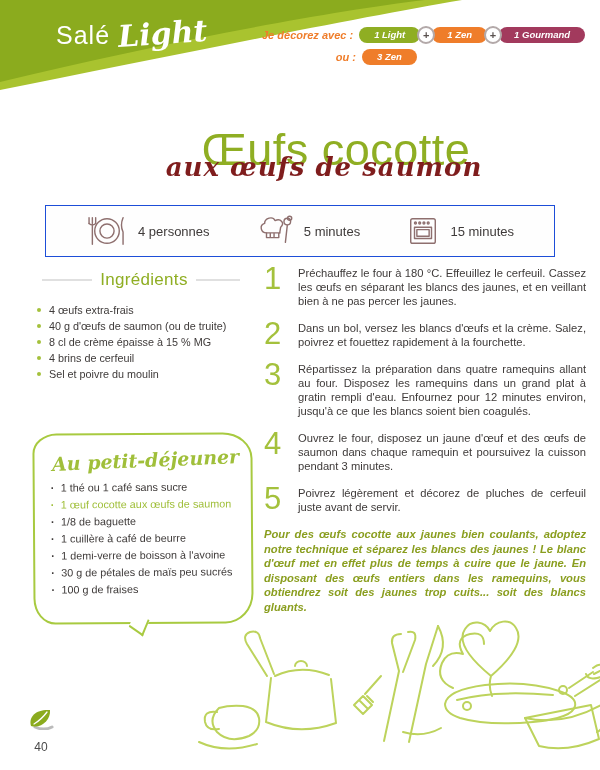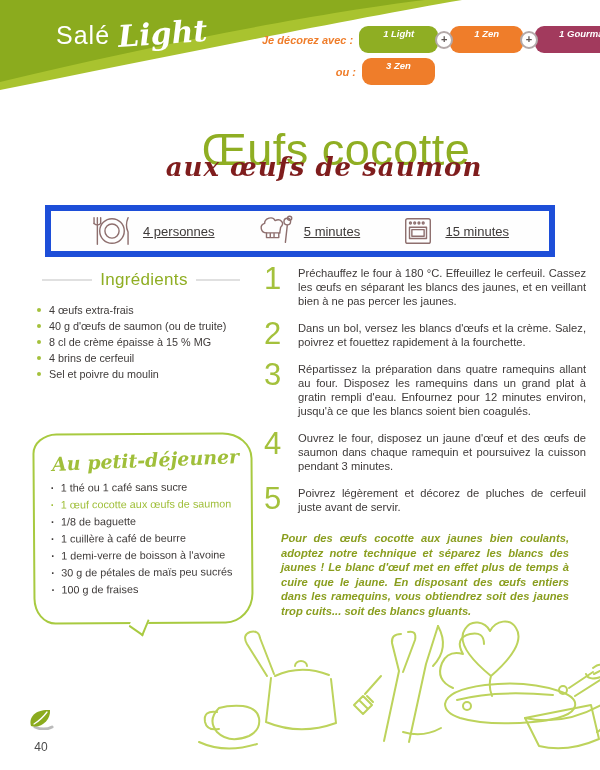--- a/index.html
+++ b/index.html
@@ -9,40 +9,40 @@
   }
   
   .banner-svg{position:absolute;top:0;left:0;z-index:1;}
   .banner-text{position:absolute;top:16px;left:56px;z-index:2;color:#fff;display:flex;align-items:baseline;gap:8px;}
   .banner-cat{font-size:25px;font-weight:400;letter-spacing:1px;}
   .banner-var{font-family:"DejaVu Serif",serif;font-style:italic;font-weight:bold;font-size:30px;transform:rotate(-4deg);}
   
   .complete{position:absolute;top:26px;left:262px;z-index:2;}
   .combo-row{display:flex;align-items:center;justify-content:flex-end;margin-bottom:5px;}
   .combo-label{font-size:11px;font-weight:bold;font-style:italic;color:#ef7d2a;margin-right:6px;white-space:nowrap;}
-  .pill{display:inline-block;height:27px;line-height:15px;border-radius:9px;padding:0 24px;
+  .pill{display:inline-block;height:16px;line-height:15px;border-radius:9px;padding:0 15px;
         color:#fff;font-size:9.5px;font-weight:bold;font-style:italic;white-space:nowrap;}
   .pill.green{background:#8fae23;}
   .pill.orange{background:#ef7d2a;}
   .pill.maroon{background:#a23a5d;}
   .plus{width:14px;height:14px;border-radius:50%;background:#fff;border:2px solid #b3a9a9;color:#5a5250;
         font-size:11px;font-weight:bold;display:inline-flex;align-items:center;justify-content:center;
         margin:0 -3px;z-index:3;position:relative;line-height:1;}
   .combo-row.or{justify-content:flex-start;margin-left:58px;}
   .combo-row.or .combo-label{width:36px;text-align:right;}
   
   .page-title{position:absolute;top:94px;left:0;width:100%;text-align:center;
     font-size:45px;font-weight:300;color:#8fae23;letter-spacing:0.5px;z-index:2;margin-left:36px;}
   .page-subtitle{position:absolute;top:152px;left:0;width:100%;text-align:center;
     font-family:"DejaVu Serif",serif;font-style:italic;font-weight:bold;
     font-size:26px;color:#7f1d1d;letter-spacing:1px;z-index:2;margin-left:24px;}
   
   .info-bar{position:absolute;top:205px;left:45px;width:510px;height:52px;
-    border:6px solid #1d4ed8;background:#fefefe;display:flex;align-items:center;
-    justify-content:space-between;padding:0 40px;box-sizing:border-box;z-index:2;text-decoration:underline;}
+    border:1px solid #1d4ed8;background:#fefefe;display:flex;align-items:center;
+    justify-content:space-between;padding:0 40px;box-sizing:border-box;z-index:2;}
   .info-item{display:flex;align-items:center;gap:10px;}
   .info-label{font-size:13px;color:#3e3a39;}
   .info-icon svg{display:block;}
   
   .left-col{position:absolute;top:270px;left:25px;width:232px;z-index:2;}
   .ing-header{display:flex;align-items:center;justify-content:center;gap:8px;margin-bottom:14px;}
   .ing-header .line{height:2px;background:#e0e0e0;flex:0 0 50px;}
   .ing-title{font-size:17px;color:#8fae23;font-weight:400;letter-spacing:0.3px;}
   .ing-list{list-style:none;margin:0;padding:0 0 0 12px;}
   .ing-list li{position:relative;font-size:10.8px;line-height:13px;margin-bottom:3px;padding-left:12px;}
@@ -60,21 +60,21 @@
   .bubble-list li.hl{color:#a0bf3a;}
   .bubble-list li.hl::before{color:#a0bf3a;}
   
   .right-col{position:absolute;top:266px;left:264px;width:322px;z-index:2;}
   .step{display:flex;margin-bottom:13px;}
   .step-num{flex:0 0 34px;font-size:31px;font-weight:300;color:#a4c13c;line-height:0.85;}
   .step-text{flex:1;margin:0;font-size:11.2px;line-height:14px;text-align:justify;color:#3e3a39;}
   
   .conseil{margin-top:10px;}
   .conseil-title{font-size:12.5px;font-weight:bold;color:#8a9e1f;text-decoration:underline;margin:0 0 4px 0;}
-  .conseil-text{margin:17px;font-size:11.2px;line-height:14.5px;font-style:italic;font-weight:bold;
+  .conseil-text{margin:0;font-size:11.2px;line-height:14.5px;font-style:italic;font-weight:bold;
     color:#8a9e1f;text-align:justify;}
   
   .illustration{position:absolute;top:616px;left:195px;z-index:1;}
   .illustration path, .illustration circle{stroke:#bdd35c;stroke-width:2;fill:none;stroke-linecap:round;stroke-linejoin:round;}
   
   .footer{position:absolute;left:27px;bottom:16px;display:flex;align-items:center;gap:6px;z-index:2;flex-direction:column;}
   .page-num{font-size:12px;color:#4a4a4a;}
 </style>
 </head>
 <body>

